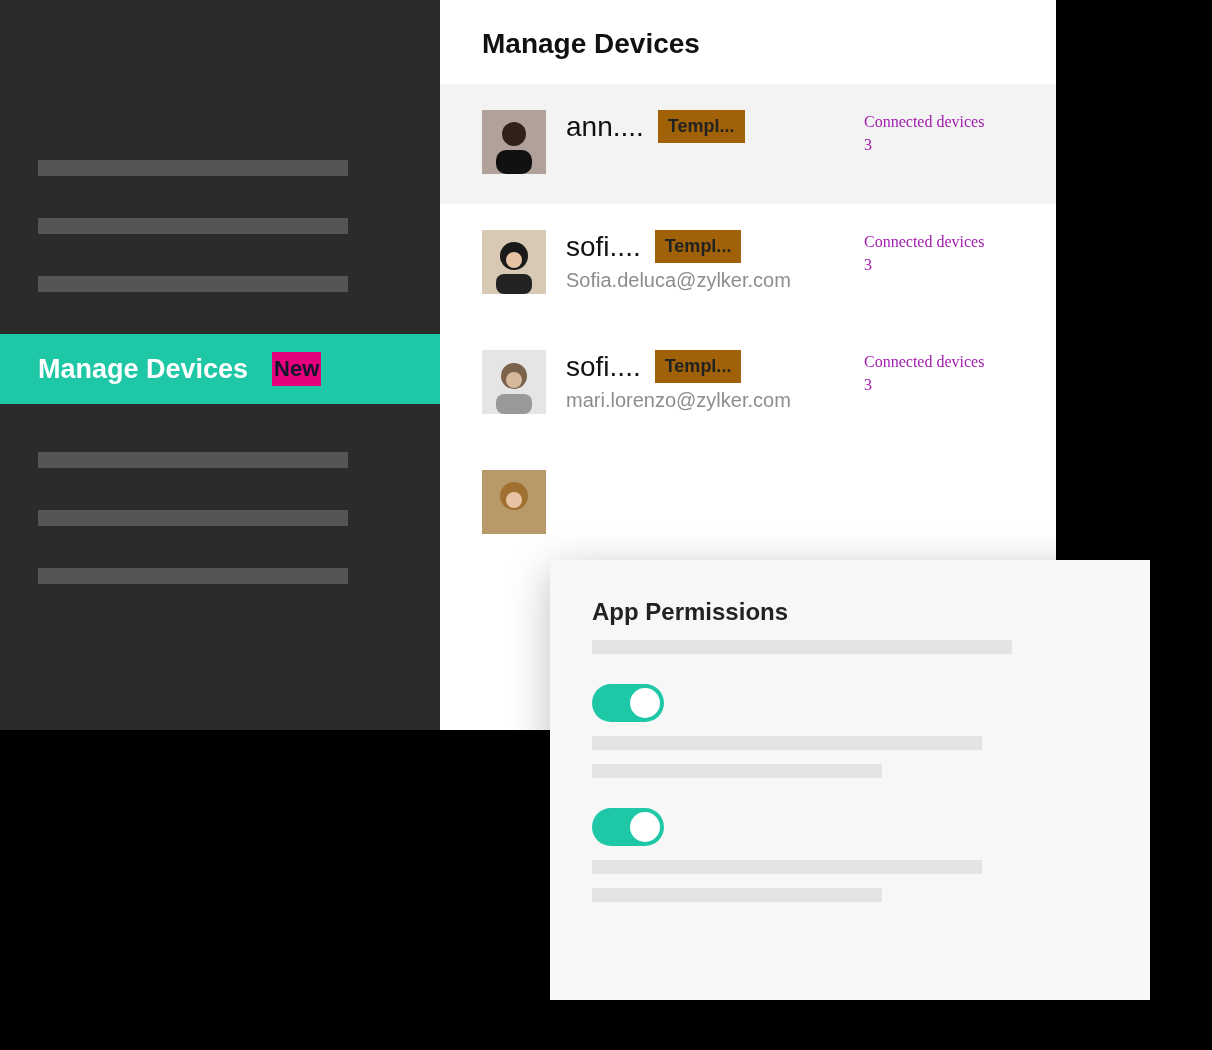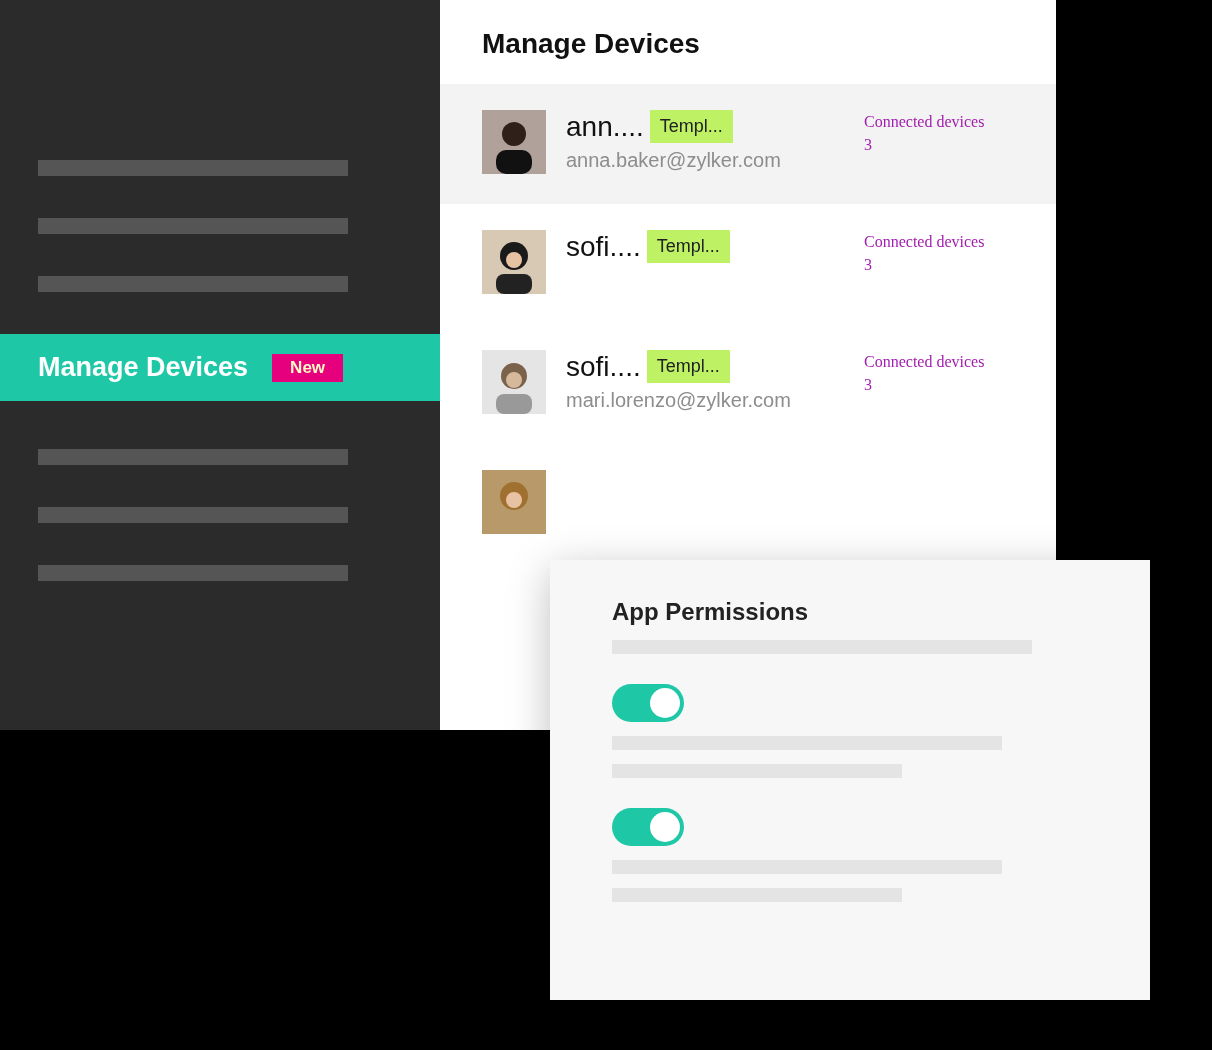--- a/index.html
+++ b/index.html
@@ -33,24 +33,24 @@
       font-size: 27px;
       font-weight: 600;
       padding: 18px 38px;
       display: flex;
       align-items: center;
       gap: 24px;
       margin-bottom: 48px;
     }
     .new-badge {
       background: #e6007e;
-      color: #fef9c3;
-      font-size: 17px;
-      font-weight: 600;
-      padding: 4px 18px;
+      color: #0f172a;
+      font-size: 22px;
+      font-weight: 600;
+      padding: 4px 2px;
     }
 
     
     .main {
       position: absolute;
       left: 440px;
       top: 0;
       width: 616px;
       height: 730px;
       background: #fff;
@@ -83,41 +83,42 @@
     }
     .avatar svg { width: 64px; height: 64px; }
 
     .user-info {
       flex: 1;
       min-width: 0;
     }
     .user-name-line {
       display: flex;
       align-items: center;
-      gap: 6px;
+      gap: 14px;
       margin-bottom: 6px;
     }
     .user-name {
       font-size: 28px;
       font-weight: 500;
       color: #111;
       white-space: nowrap;
       overflow: hidden;
       text-overflow: ellipsis;
       max-width: 86px;
     }
     .tag-chip {
-      background: #bef264;
+      background: #a16207;
       color: #222;
       font-size: 18px;
       padding: 6px 10px;
       white-space: nowrap;
       overflow: hidden;
       text-overflow: ellipsis;
       max-width: 90px;
+      font-weight: bold;
     }
     .user-email {
       font-size: 20px;
       color: #8d8d8d;
     }
 
     .user-devices {
       width: 150px;
       flex-shrink: 0;
       color: #a21caf;
@@ -128,21 +129,21 @@
 
     
     .permissions-panel {
       position: absolute;
       left: 550px;
       top: 560px;
       width: 600px;
       height: 440px;
       background: #f7f7f7;
       box-shadow: 0 10px 40px rgba(0,0,0,0.25);
-      padding: 38px 62px;
+      padding: 38px 42px;
     }
     .perm-title {
       font-size: 24px;
       font-weight: 600;
       color: #222;
       margin-bottom: 14px;
     }
     .perm-ph {
       height: 14px;
       background: #e4e4e4;
@@ -208,21 +209,20 @@
           <rect width="64" height="64" fill="#b0a29a"></rect>
           <circle cx="32" cy="24" r="12" fill="#30201a"></circle>
           <rect x="14" y="40" width="36" height="24" rx="10" fill="#111"></rect>
         </svg>
     </div>
     <div class="user-info">
       <div class="user-name-line">
         <span class="user-name">ann....</span>
         <span class="tag-chip">Templ...</span>
       </div>
-      <div class="user-email">anna.baker@zylker.com</div>
     </div>
     <div class="user-devices">
       <div>Connected devices</div>
       <div>3</div>
     </div>
   </div>
 
   <div class="user-row">
     <div class="avatar">
       <svg viewBox="0 0 64 64">
@@ -230,20 +230,21 @@
           <circle cx="32" cy="26" r="14" fill="#1a1a1a"></circle>
           <circle cx="32" cy="30" r="8" fill="#e7c3a3"></circle>
           <rect x="14" y="44" width="36" height="20" rx="8" fill="#222"></rect>
         </svg>
     </div>
     <div class="user-info">
       <div class="user-name-line">
         <span class="user-name">sofi....</span>
         <span class="tag-chip">Templ...</span>
       </div>
+      <div class="user-email">Sofia.deluca@zylker.com</div>
     </div>
     <div class="user-devices">
       <div>Connected devices</div>
       <div>3</div>
     </div>
   </div>
 
   <div class="user-row">
     <div class="avatar">
       <svg viewBox="0 0 64 64">

